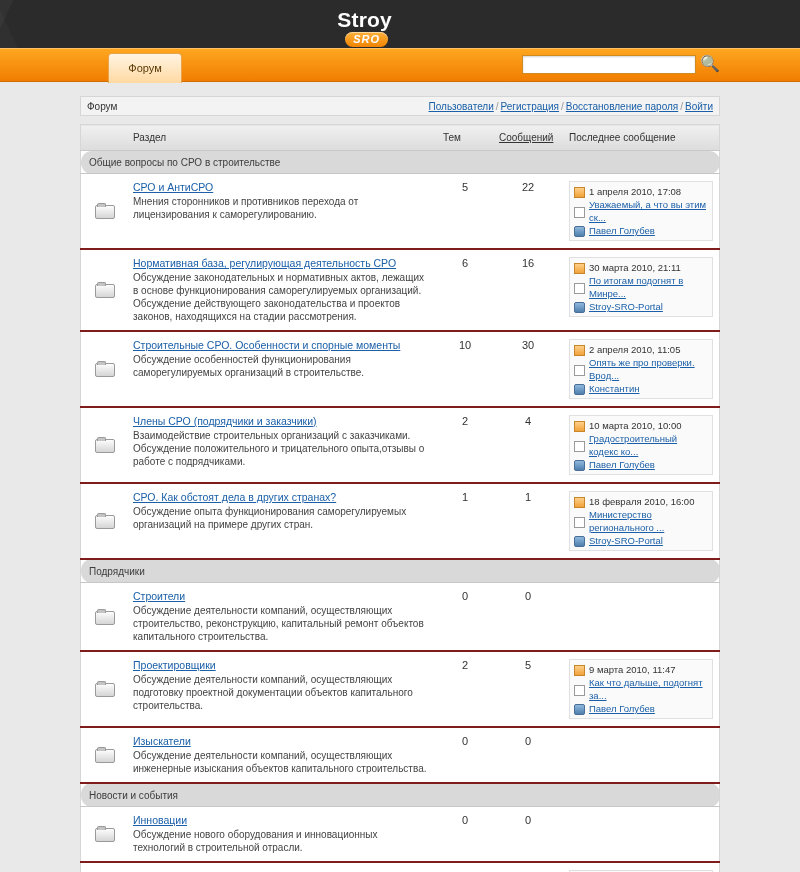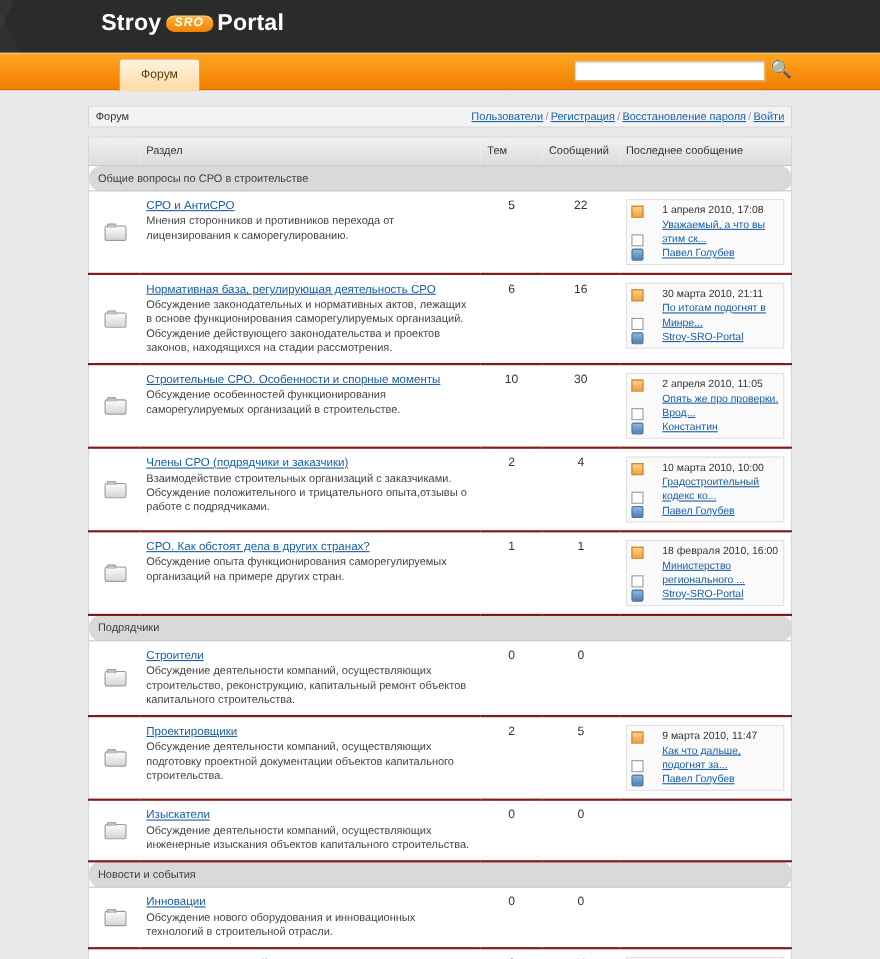--- a/index.html
+++ b/index.html
@@ -33,22 +33,23 @@
     overflow: hidden;
   }
   .logo-wrap {
     position: absolute;
     left: 92px;
     top: 8px;
     width: 300px;
   }
   .logo-line {
     display: flex;
-    align-items: center;
+    align-items: flex-end;
     height: 26px;
+    flex-direction: column;
   }
   .logo-text {
     font-size: 21px;
     font-weight: bold;
     color: #ffffff;
     letter-spacing: 0.2px;
   }
   .logo-badge {
     margin: 0 4px;
     padding: 1px 8px 2px 8px;
@@ -165,21 +166,21 @@
     font-size: 10px;
     font-weight: normal;
     color: #333;
     text-align: left;
     padding: 4px 6px;
     height: 17px;
   }
   th.c-icon { width: 34px; }
   th.c-name { }
   th.c-topics { width: 44px; text-align: center; }
-  th.c-posts { width: 58px; text-align: center; }
+  th.c-posts { width: 58px; text-align: center; text-decoration: underline; }
   th.c-last { width: 144px; }
 
   tr.group td {
     background: #d9d9d9;
     border-top: 1px solid #c6c6c6;
     border-bottom: 1px solid #c6c6c6;
     font-size: 10px;
     color: #3c3c3c;
     padding: 4px 8px;
     height: 14px;
@@ -248,21 +249,21 @@
     color: #444;
     vertical-align: middle;
     padding: 5px 6px;
   }
   .last-inner {
     border: 1px solid #e0e0e0;
     background: #fafafa;
     padding: 3px 4px;
     position: relative;
   }
-  .lp-row { display: flex; align-items: flex-end; gap: 17px; }
+  .lp-row { display: flex; align-items: center; gap: 4px; }
   .lp-date { color: #333; }
   .lp-link { color: #1a5fa8; text-decoration: underline; display: block; }
   .lp-user { color: #1a5fa8; text-decoration: underline; }
   .mini-icon {
     flex: 0 0 auto;
     display: inline-block;
     width: 9px;
     height: 9px;
     margin-top: 2px;
     border: 1px solid #9a9a9a;

